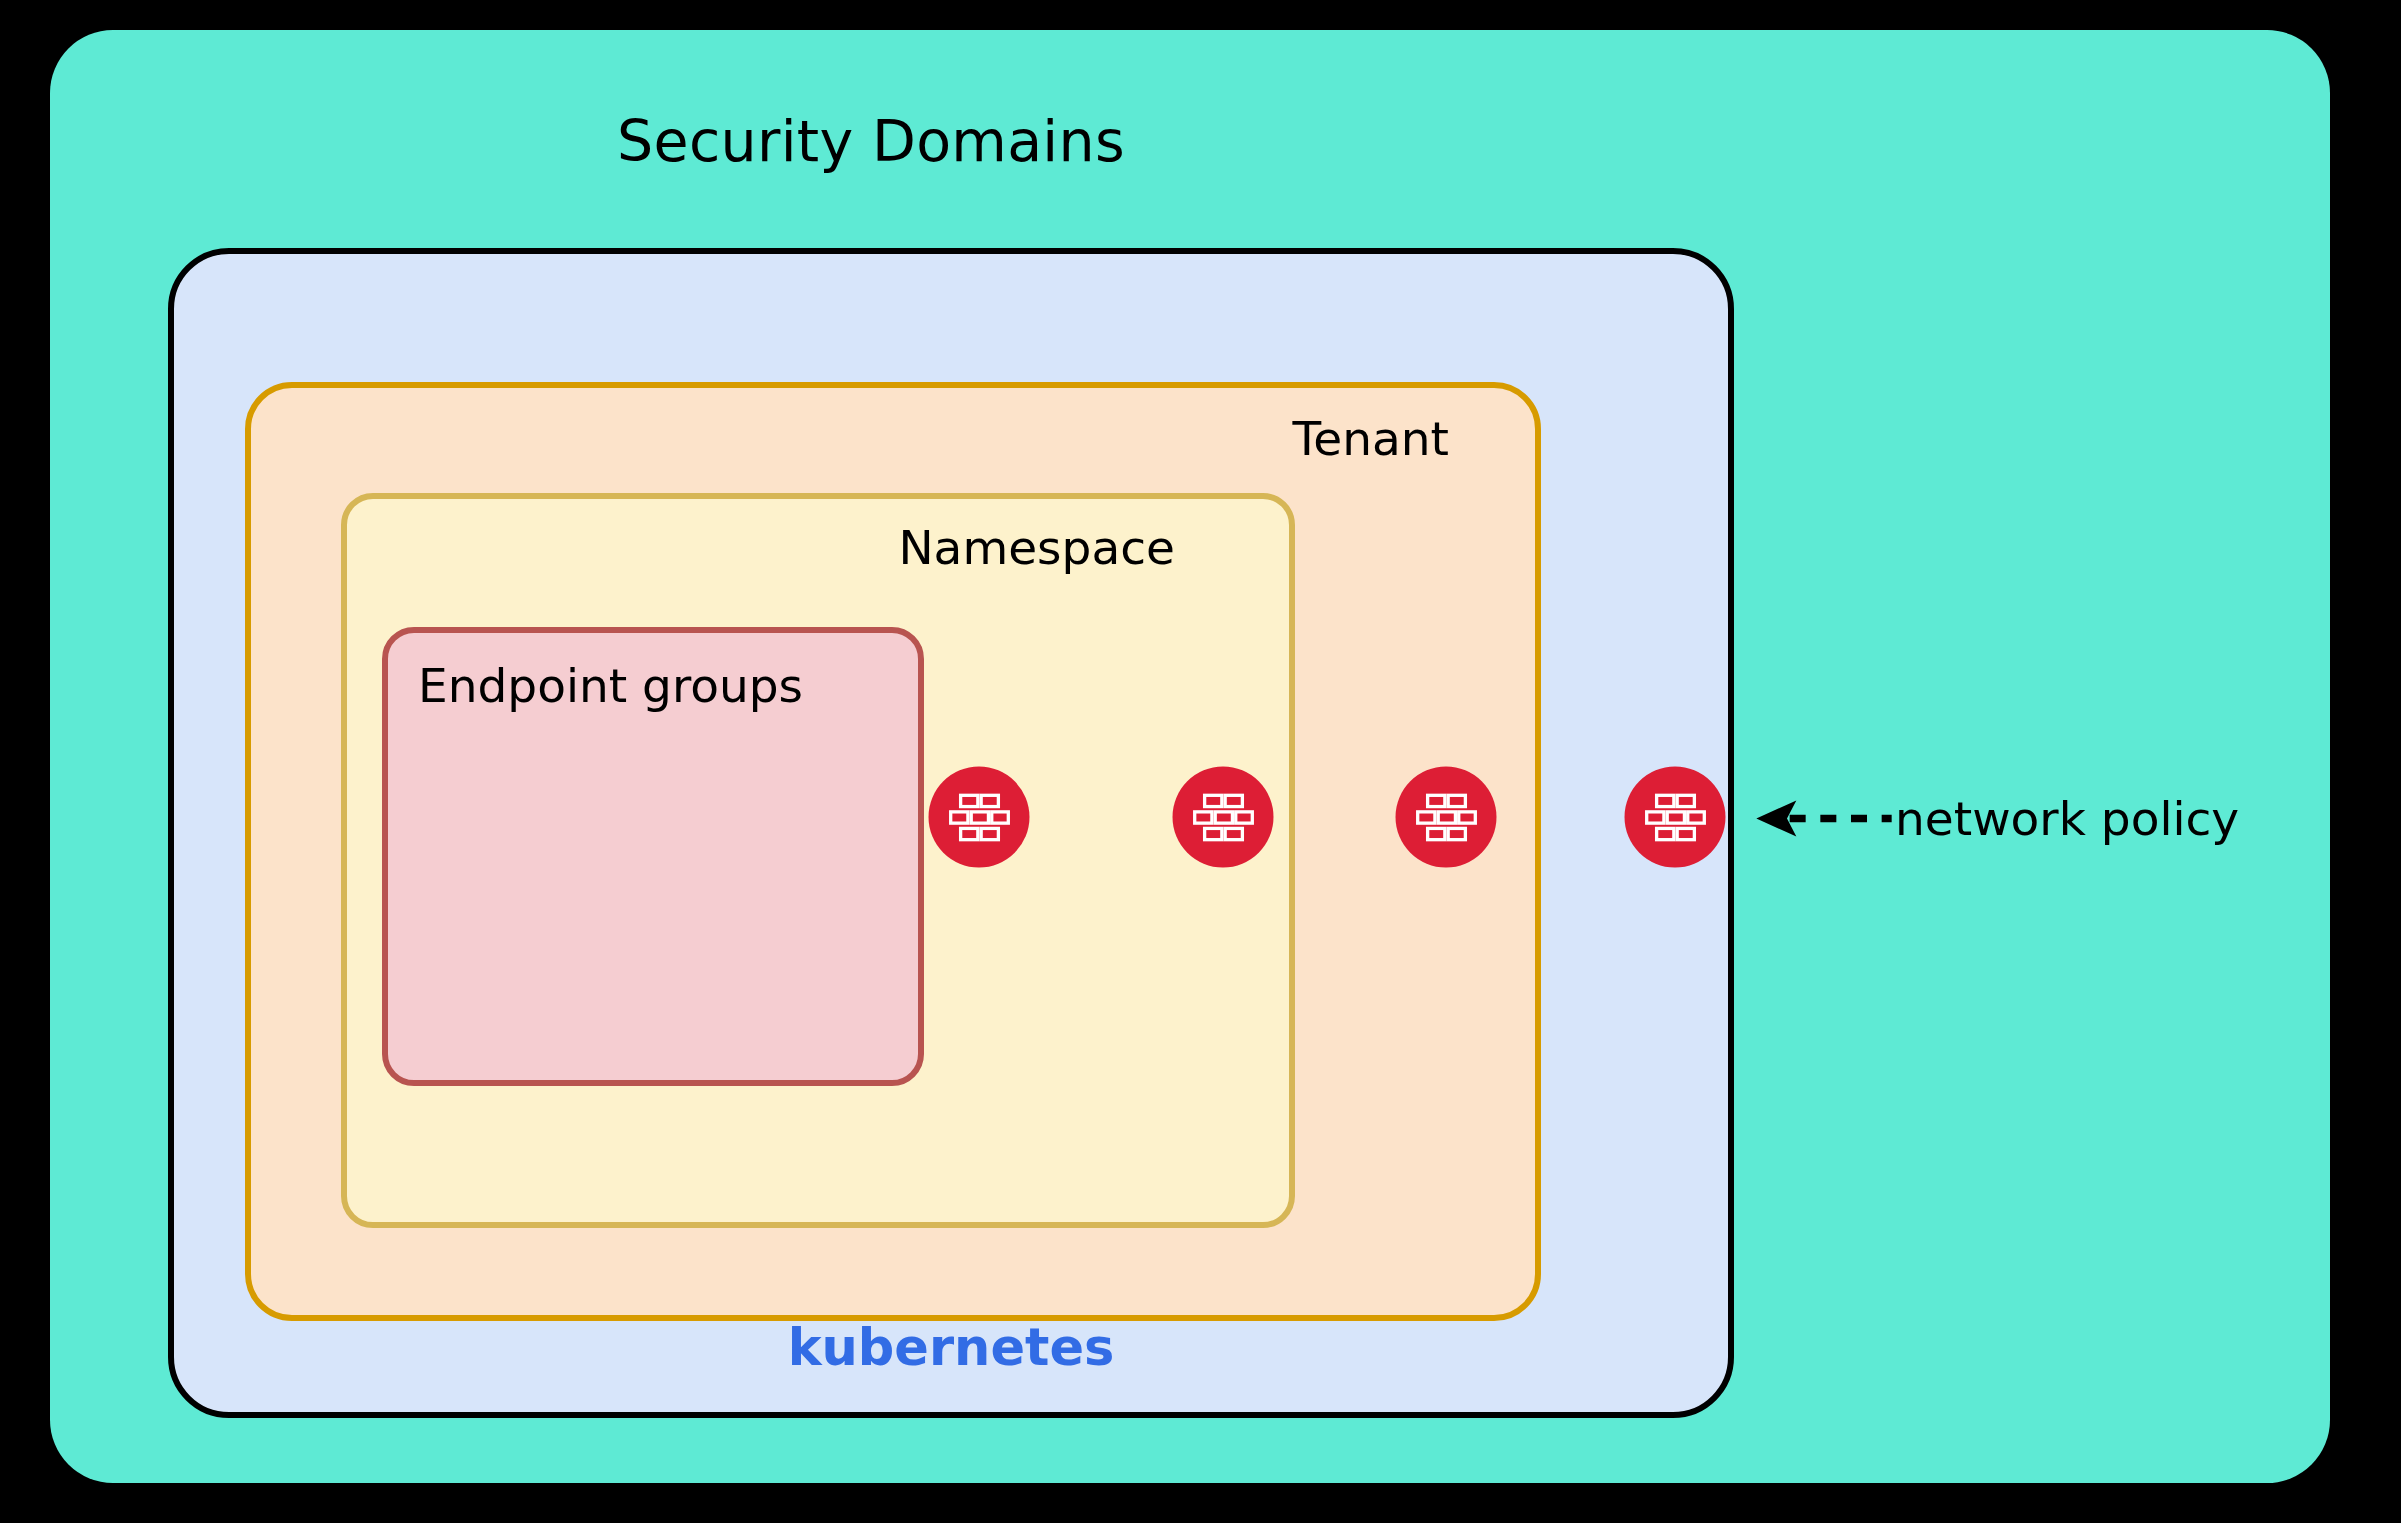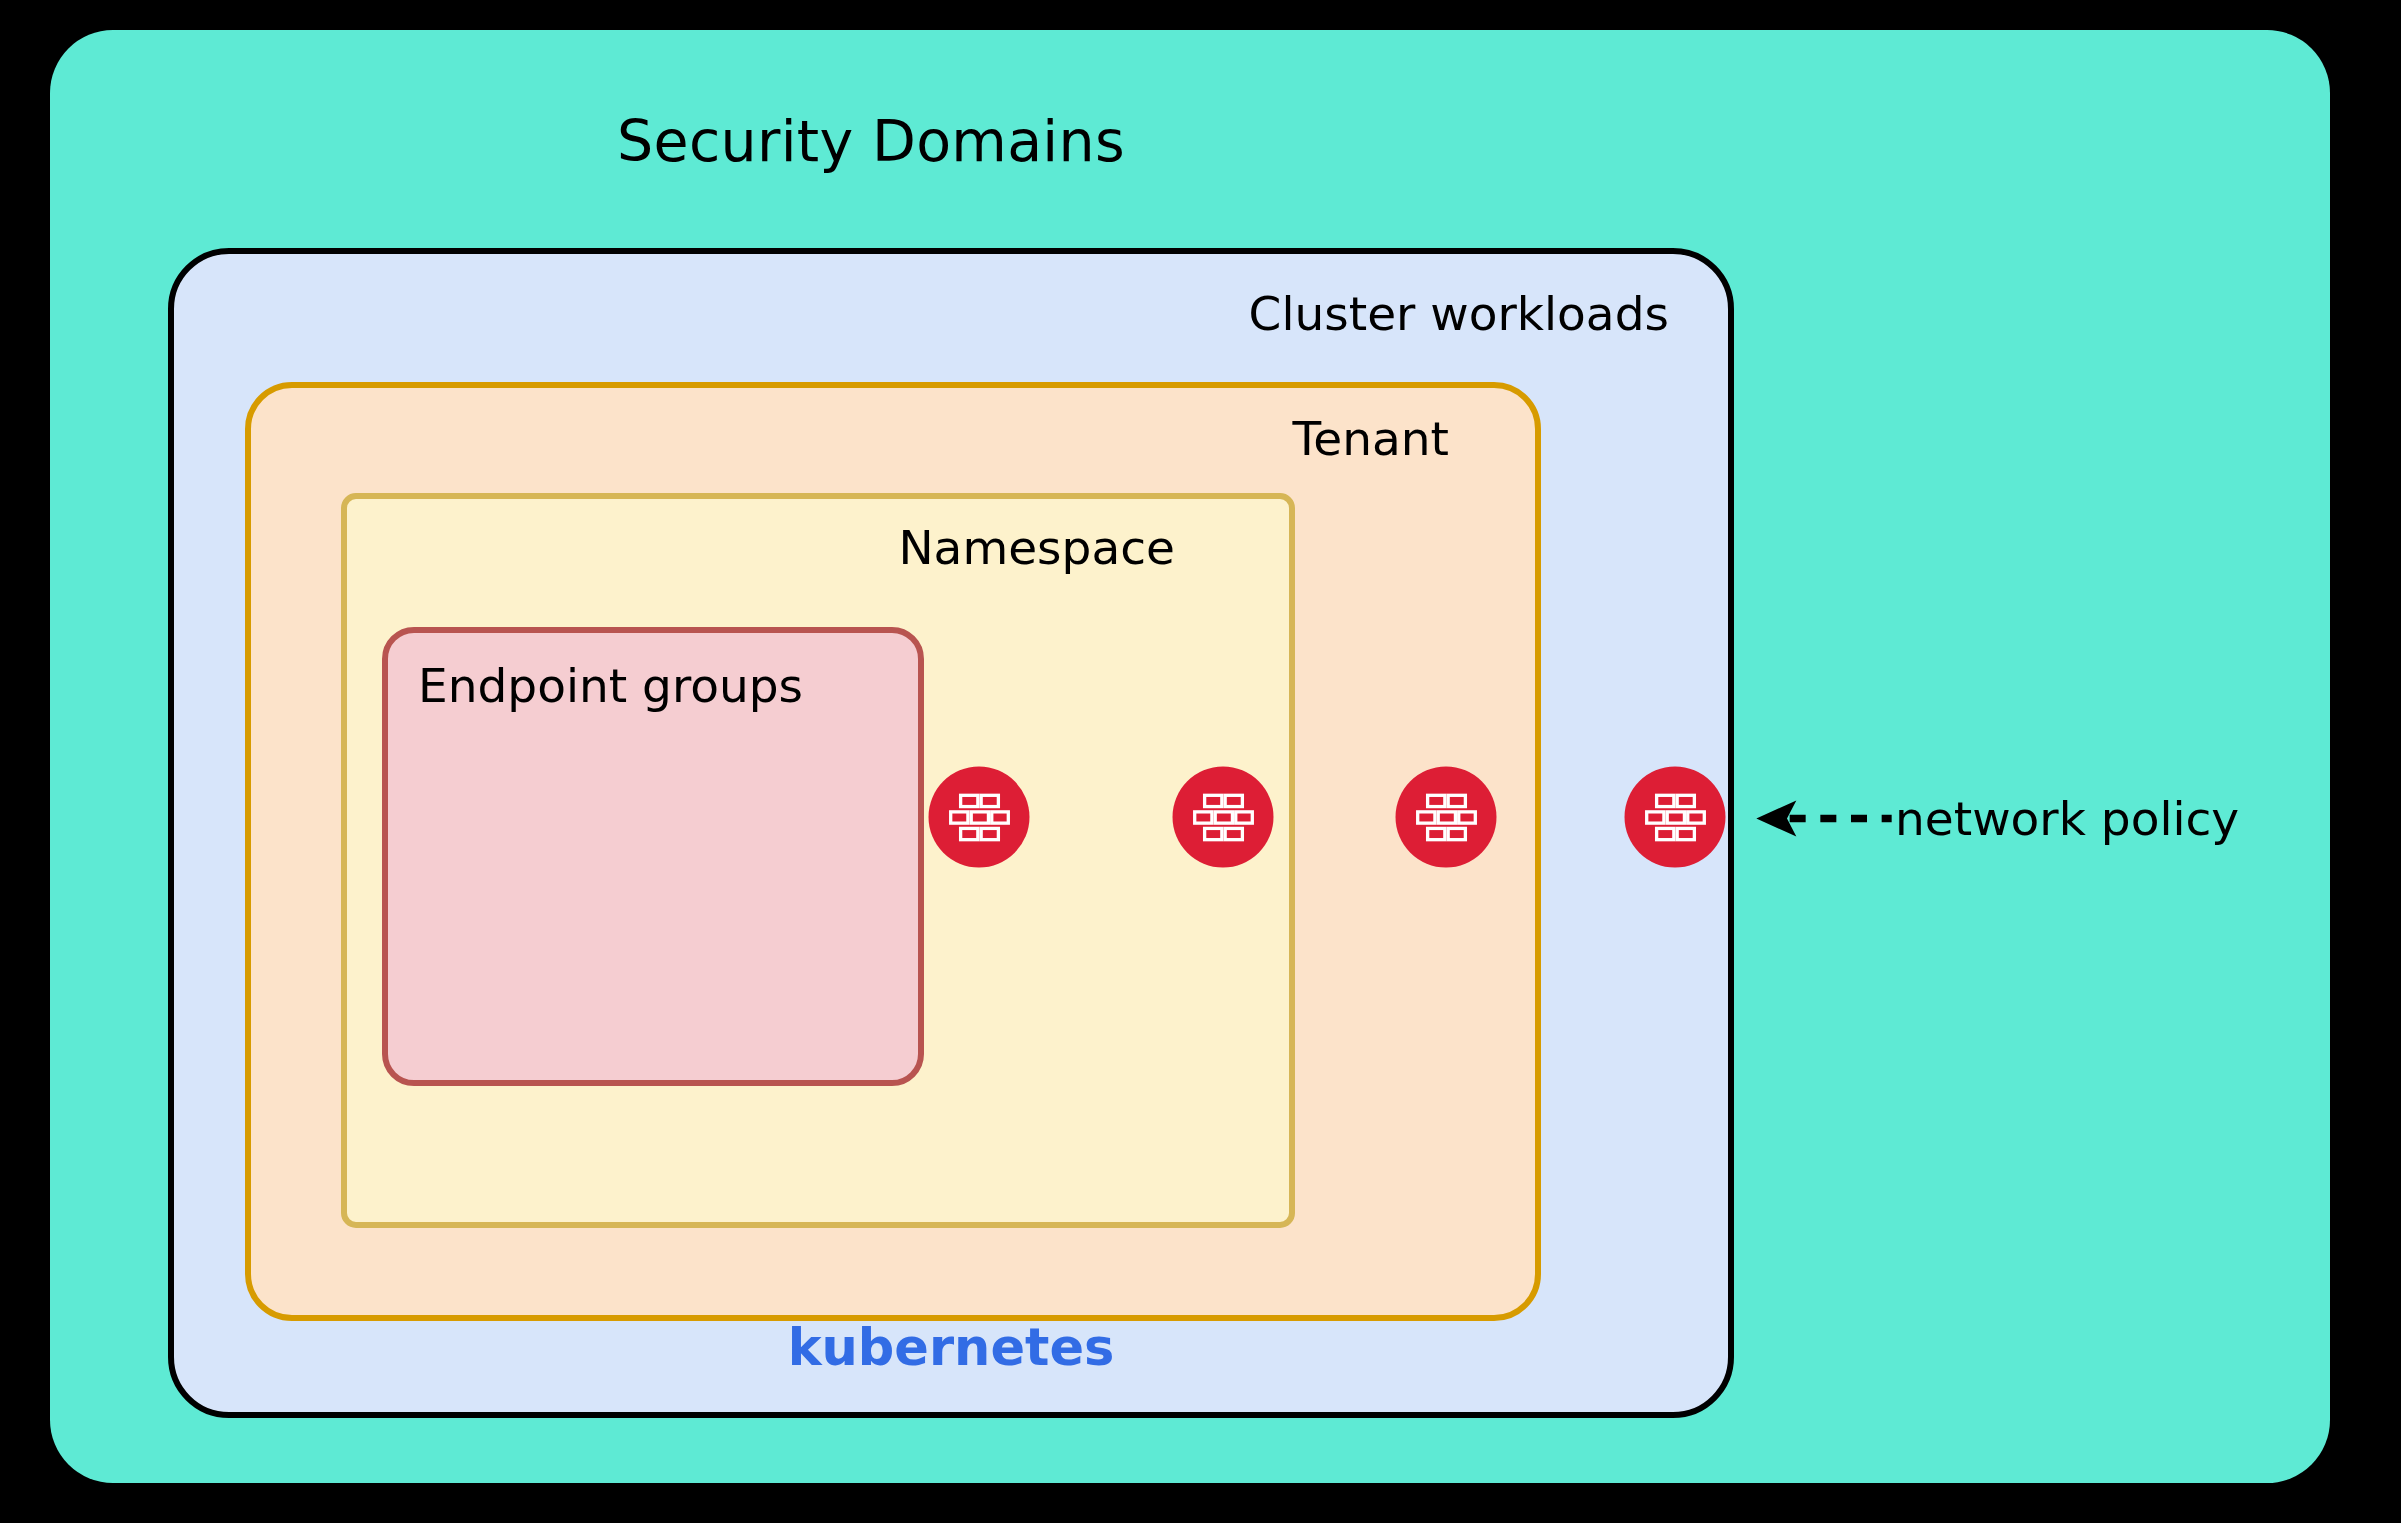--- a/index.html
+++ b/index.html
@@ -95,21 +95,21 @@
 
   
   .box-namespace {
     position: absolute;
     left: 90px;
     top: 105px;
     width: 954px;
     height: 735px;
     background: #fdf2cc;
     border: 6px solid #d6b656;
-    border-radius: 15px;
+    border-radius: 32px;
     box-sizing: border-box;
   }
   .label-namespace {
     position: absolute;
     right: 114px;
     top: 21px;
     font-size: 47px;
     color: #000000;
     white-space: nowrap;
   }
@@ -175,21 +175,20 @@
 <body>
 
 <div id="stage">
 
   <div class="outer-frame">
 
     <div class="title-security-domains">Security Domains</div>
 
     <div class="box-kubernetes">
 
-      <div class="label-cluster-workloads">Cluster workloads</div>
 
       <div class="box-tenant">
 
         <div class="label-tenant">Tenant</div>
 
         <div class="box-namespace">
 
           <div class="label-namespace">Namespace</div>
 
           <div class="box-endpoint-groups">

